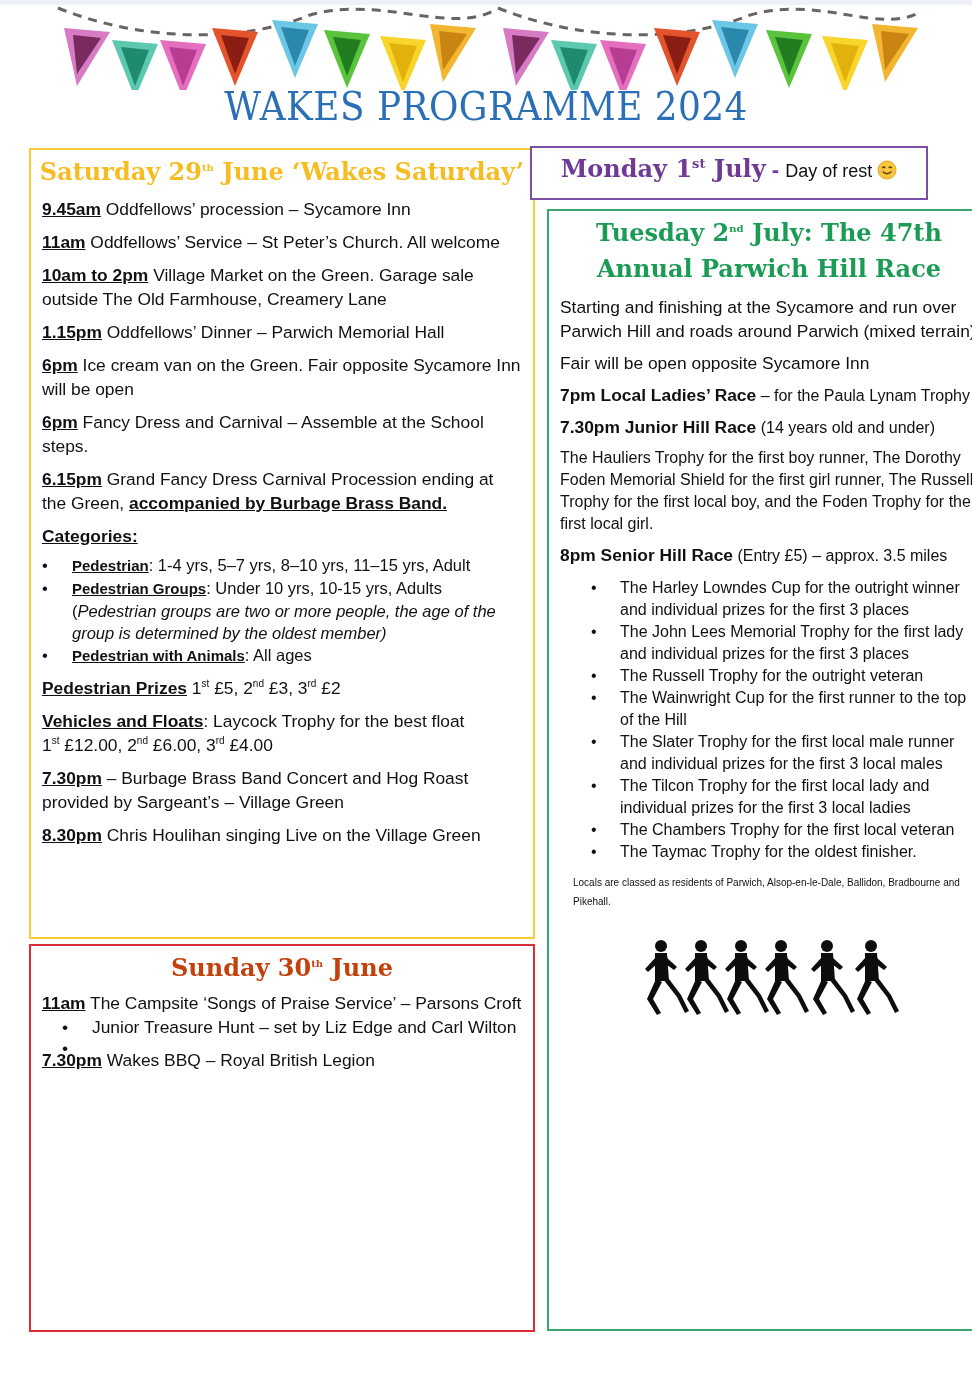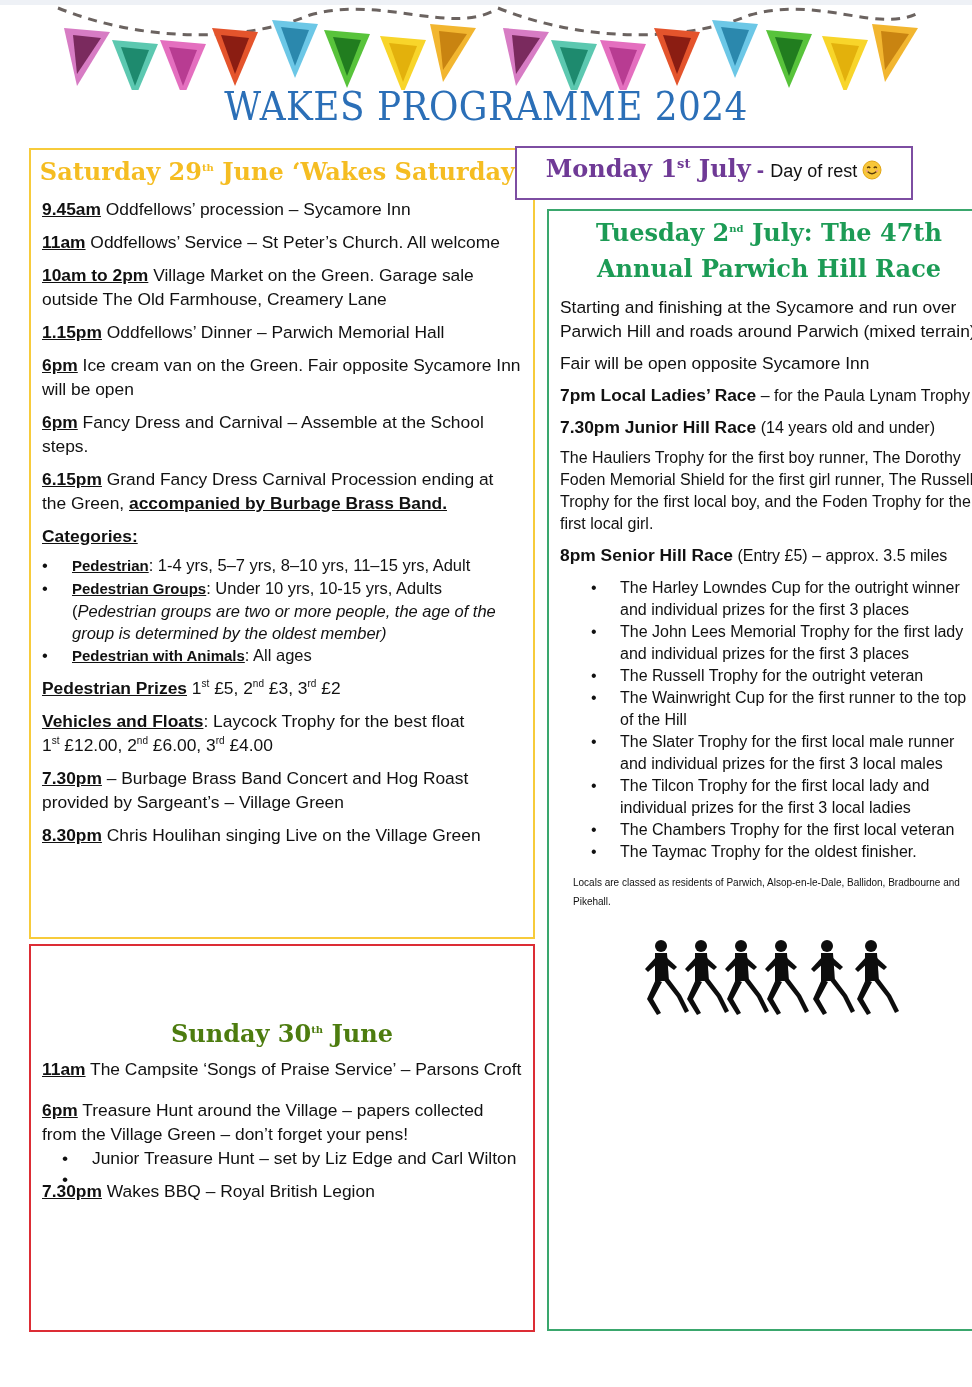--- a/index.html
+++ b/index.html
@@ -8,29 +8,29 @@
     .topbar { position: absolute; left: 0; top: 0; width: 972px; height: 5px; background: #eef1f6; }
     .bunting { position: absolute; left: 0; top: 0; width: 972px; height: 90px; }
     .main-title {
       position: absolute; left: 0; top: 84px; width: 972px; text-align: center;
       font-family: "DejaVu Serif", serif; font-size: 39px; color: #2b6fb7; letter-spacing: 0.5px;
       font-weight: normal; transform: scaleX(0.92);
     }
     .box { position: absolute; background: #fff; }
     .box-sat { left: 29px; top: 148px; width: 506px; height: 791px; border: 2px solid #f7cb3b; }
     .box-sun { left: 29px; top: 944px; width: 506px; height: 388px; border: 2px solid #dc2d35; }
-    .box-mon { left: 515px; top: 146px; width: 398px; height: 54px; border: 2px solid #7d4ea2; }
+    .box-mon { left: 530px; top: 146px; width: 398px; height: 54px; border: 2px solid #7d4ea2; }
     .box-tue { left: 547px; top: 209px; width: 444px; height: 1122px; border: 2px solid #3aa76d; }
     .day-heading {
       font-family: "DejaVu Serif", serif; font-weight: bold; text-align: center;
       font-size: 24px; line-height: 32px;
     }
     .day-heading sup { font-size: 10px; vertical-align: 9px; line-height: 0; }
     .h-sat { color: #f5bd22; padding-top: 6px; }
-    .h-sun { color: #4d7c0f; padding-top: 24px; margin-top: 48px; }
+    .h-sun { color: #c2410c; padding-top: 6px; }
     .h-tue { color: #1c9b55; padding-top: 4px; line-height: 36px; }
     .mon-line { text-align: center; padding-top: 6px; font-size: 18px; }
     .mon-line .mon-title { font-family: "DejaVu Serif", serif; font-weight: bold; color: #6f3a96; font-size: 24px; }
     .mon-line .mon-title sup { font-size: 13px; vertical-align: 9px; line-height: 0; }
     .mon-line .dash { color: #6f3a96; font-weight: bold; font-size: 22px; }
     .smiley { display: inline-block; width: 20px; height: 20px; vertical-align: -3px; }
     .content { padding: 0 11px 0 11px; font-size: 17.4px; line-height: 24px; }
     .content p { margin-top: 9px; }
     .content p.tight { margin-top: 7px; }
     .content b { font-weight: bold; text-decoration: underline; }
@@ -136,21 +136,20 @@
     <p><b>8.30pm</b><span> Chris Houlihan singing Live on the Village Green</span></p>
   </div>
 </section>
 
 <section class="box box-sun">
   <div class="day-heading h-sun">
     <span>Sunday 30</span><sup>th</sup><span> June</span>
   </div>
   <div class="content">
     <p class="tight"><b>11am</b><span> The Campsite ‘Songs of Praise Service’ – Parsons Croft</span></p>
-    <p style="margin-top:17px"><b>6pm</b><span> Treasure Hunt around the Village – papers collected from the Village Green – don’t forget your pens!</span></p>
     <ul class="hunt">
       <li><span class="blt">•</span><span>Junior Treasure Hunt – set by Liz Edge and Carl Wilton</span></li>
       <li><span class="blt">•</span></li>
     </ul>
     <p style="margin-top:11px"><b>7.30pm</b><span> Wakes BBQ – Royal British Legion</span></p>
   </div>
 </section>
 
 <section class="box box-mon">
   <div class="mon-line">

